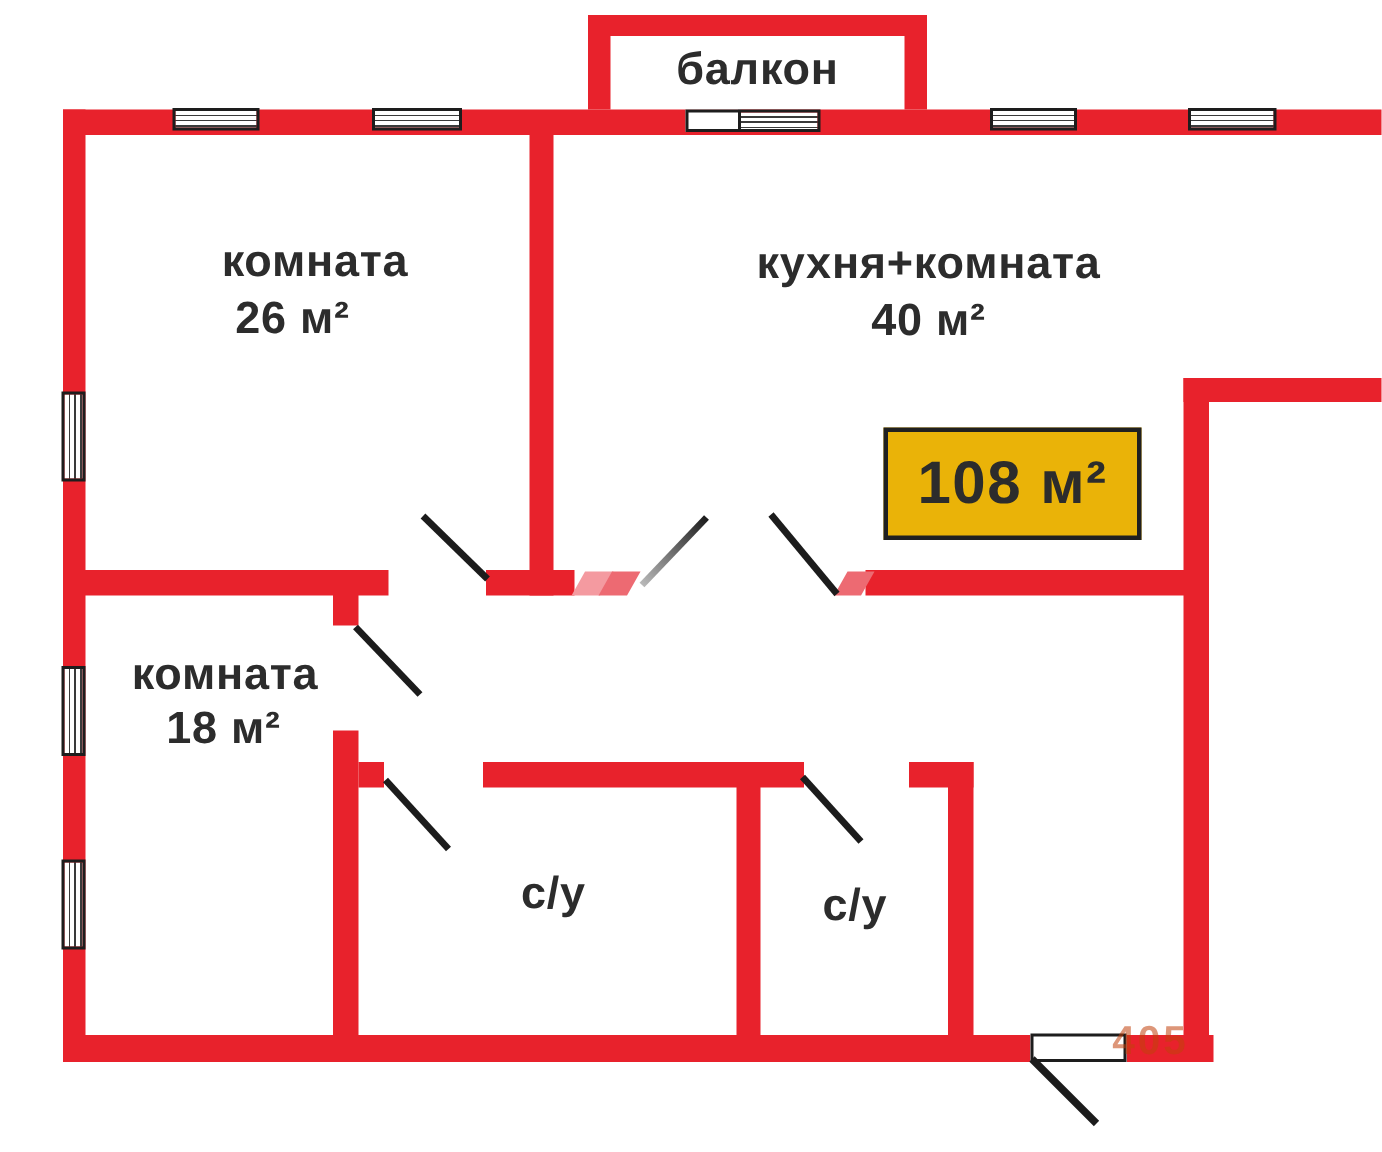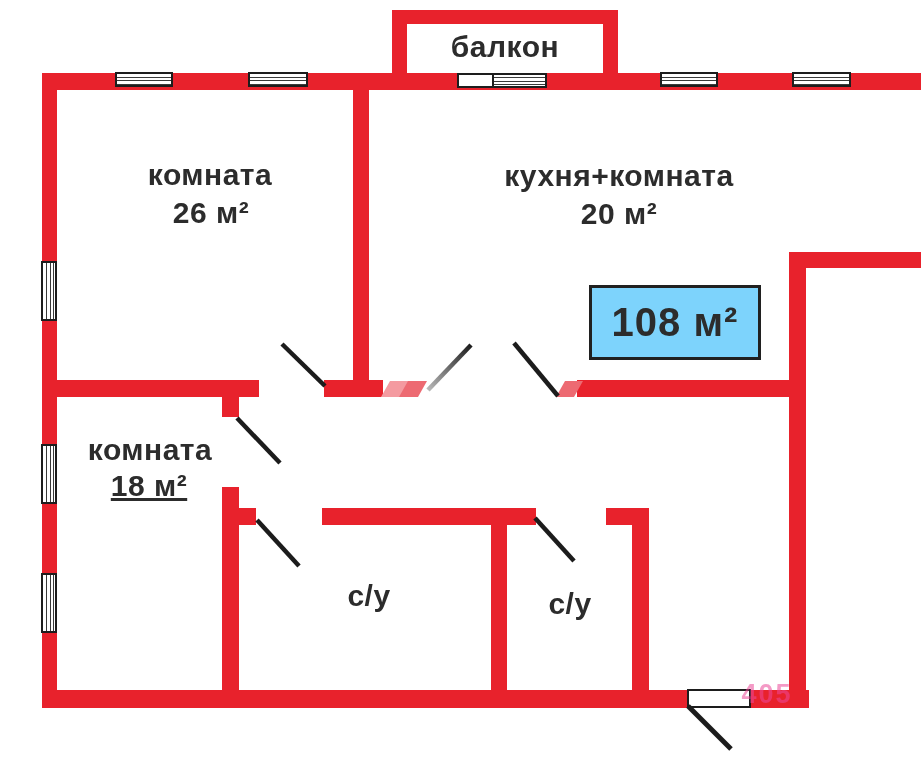--- a/index.html
+++ b/index.html
@@ -13,28 +13,28 @@
     position:absolute;background:#ffffff;border:2px solid #1d1d1d;box-sizing:border-box;z-index:3;
   }
   .win-h{background:repeating-linear-gradient(to bottom,#ffffff 0 2.5px,#3a3a3a 2.5px 3.5px);}
   .win-v{background:repeating-linear-gradient(to right,#ffffff 0 2.8px,#3a3a3a 2.8px 3.8px);}
   .door-plain{position:absolute;background:#ffffff;border:2px solid #1d1d1d;box-sizing:border-box;z-index:4;}
   .lbl{
     position:absolute;transform:translate(-50%,-50%);
     color:#2c2c2c;font-size:30px;font-weight:600;letter-spacing:.5px;white-space:nowrap;z-index:6;
   }
   .total-box{
-    position:absolute;left:560px;top:285px;width:172px;height:75px;background:#7dd3fc;
+    position:absolute;left:560px;top:285px;width:172px;height:75px;background:#eab308;
     border:3px solid #202020;box-sizing:border-box;z-index:6;
     display:flex;align-items:center;justify-content:center;
   }
   .total-box .num{color:#2c2c2c;font-size:40px;font-weight:600;letter-spacing:1px;}
   #swings{position:absolute;left:0;top:0;z-index:5;}
   .watermark{
-    position:absolute;transform:translate(-50%,-50%);color:#ec4899;opacity:.55;
+    position:absolute;transform:translate(-50%,-50%);color:#c2410c;opacity:.55;
     font-size:27px;font-weight:600;letter-spacing:2px;z-index:7;
   }
 </style>
 </head>
 <body>
 
 <div id="stage">
 
   <div class="wall" style="left:13px;top:73px;width:895px;height:17px;"></div>
   <div class="wall" style="left:13px;top:73px;width:15px;height:635px;"></div>
@@ -87,31 +87,31 @@
     <line x1="485" y1="343" x2="529" y2="396" stroke="#1c1c1c" stroke-width="4.5"></line>
     <line x1="208" y1="418" x2="251" y2="463" stroke="#1c1c1c" stroke-width="4.5"></line>
     <line x1="228" y1="520" x2="270" y2="566" stroke="#1c1c1c" stroke-width="4.5"></line>
     <line x1="506" y1="518" x2="545" y2="561" stroke="#1c1c1c" stroke-width="4.5"></line>
     <line x1="659" y1="706" x2="702" y2="749" stroke="#1c1c1c" stroke-width="5"></line>
   </svg>
 
   <div class="lbl" style="left:476px;top:47px;">балкон</div>
 
   <div class="lbl" style="left:181px;top:175px;">комната</div>
-  <div class="lbl" style="left:182px;top:213px;">26 м²</div>
+  <div class="lbl" style="left:166px;top:213px;">26 м²</div>
 
   <div class="lbl" style="left:590px;top:176px;">кухня+комната</div>
-  <div class="lbl" style="left:590px;top:214px;">20 м²</div>
+  <div class="lbl" style="left:590px;top:214px;">40 м²</div>
 
   <div class="total-box">
     <span class="num">108 м²</span>
   </div>
 
   <div class="lbl" style="left:121px;top:450px;">комната</div>
-  <div class="lbl" style="left:120px;top:486px;text-decoration:underline;">18 м²</div>
+  <div class="lbl" style="left:120px;top:486px;">18 м²</div>
 
 
   <div class="lbl" style="left:340px;top:596px;">с/у</div>
 
   <div class="lbl" style="left:541px;top:604px;">с/у</div>
 
   <div class="watermark" style="left:738px;top:694px;">405</div>
 </div>
 
 </body></html>

